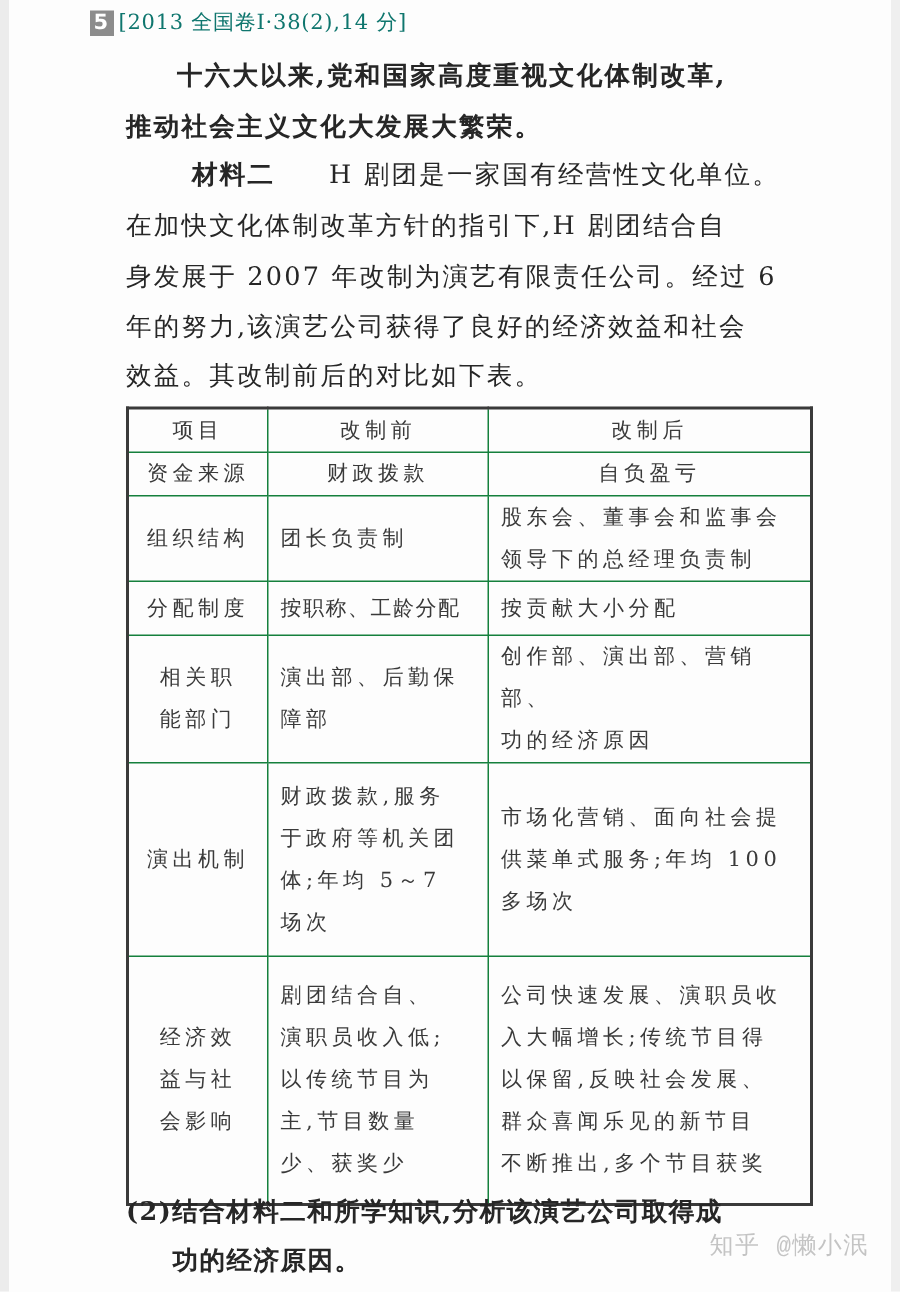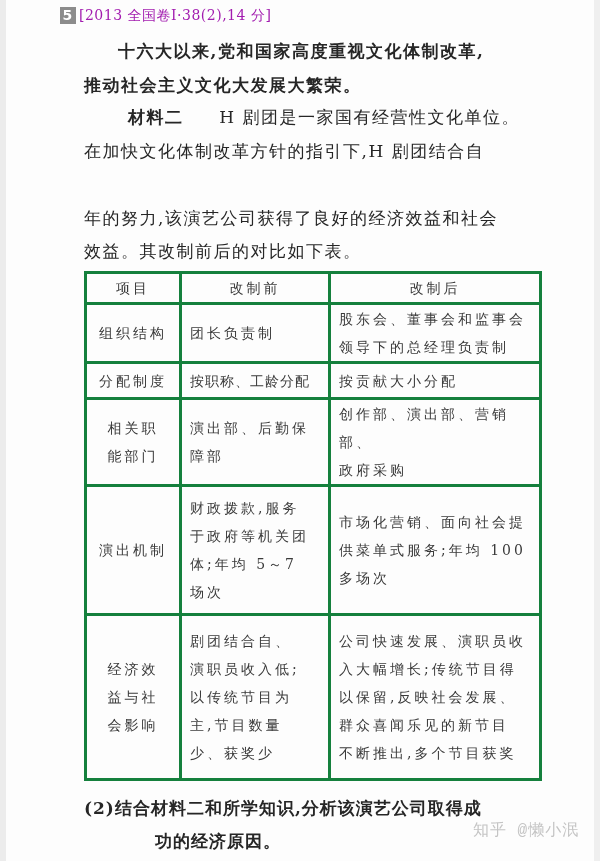--- a/index.html
+++ b/index.html
@@ -42,38 +42,38 @@
       background: #8c8c8c;
       color: #fff;
       font-family: "DejaVu Sans", sans-serif;
       font-weight: bold;
       font-size: 14px;
       line-height: 17px;
       text-align: center;
       margin-right: 3px;
     }
     .source {
-      color: #a21caf;
+      color: #0f766e;
       font-size: 14px;
       letter-spacing: 0.5px;
     }
     .instr { font-weight: bold; font-size: 17px; letter-spacing: 1px; }
 
     table.cmp {
       position: absolute;
       left: 84px; top: 271px;
       width: 458px;
       border-collapse: collapse;
       border: 2px solid #3a3a3a;
       font-size: 14px;
       letter-spacing: 3px;
       color: #3a3a3a;
     }
     table.cmp td, table.cmp th {
-      border: 3px solid #15803d;
+      border: 1px solid #15803d;
       padding: 0 8px;
       vertical-align: middle;
       font-weight: normal;
       line-height: 28px;
     }
     table.cmp th { text-align: center; }
     .c1 { width: 76px; text-align: center; }
     .c2 { width: 130px; margin-left: 47px; }
     .c3 { }
     .center { text-align: center; }
@@ -104,30 +104,36 @@
 
   <div class="line bold" style="left:118px; top:40px;">十六大以来,党和国家高度重视文化体制改革,</div>
   <div class="line" style="left:128px; top:106px;">
     <span class="bold">材料二</span>
     <span style="display:inline-block; width:22px;"></span>
     <span>H 剧团是一家国有经营性文化单位。</span>
   </div>
 
   <div class="line bold" style="left:84px; top:74px;">推动社会主义文化大发展大繁荣。</div>
   <div class="line" style="left:84px; top:140px;">在加快文化体制改革方针的指引下,H 剧团结合自</div>
+  <div class="line" style="left:84px; top:174px;">身发展于 2007 年改制为演艺有限责任公司。经过 6</div>
   <div class="line" style="left:84px; top:207px;">年的努力,该演艺公司获得了良好的经济效益和社会</div>
   <div class="line" style="left:84px; top:240px;">效益。其改制前后的对比如下表。</div>
 
   <table class="cmp">
     <tbody>
         <tr style="height:27px;">
       <th class="c1">项目</th>
       <th class="c2">改制前</th>
       <th class="c3">改制后</th>
     </tr>
+    <tr style="height:27px;">
+      <td class="c1">资金来源</td>
+      <td class="c2 center">财政拨款</td>
+      <td class="c3 center">自负盈亏</td>
+    </tr>
     <tr style="height:57px;">
       <td class="c1">组织结构</td>
       <td class="c2">团长负责制</td>
       <td class="c3 cell-lines">
         <span>股东会、董事会和监事会</span>
         <span>领导下的总经理负责制</span>
       </td>
     </tr>
     <tr style="height:36px;padding-left:44px;">
       <td class="c1">分配制度</td>
@@ -138,21 +144,21 @@
       <td class="c1 cell-lines">
         <span>相关职</span>
         <span>能部门</span>
       </td>
       <td class="c2 cell-lines">
         <span>演出部、后勤保</span>
         <span>障部</span>
       </td>
       <td class="c3 cell-lines">
         <span>创作部、演出部、营销部、</span>
-        <span>政府采购</span>
+        <span>功的经济原因</span>
       </td>
     </tr>
     <tr style="height:129px;">
       <td class="c1">演出机制</td>
       <td class="c2 cell-lines">
         <span>财政拨款,服务</span>
         <span>于政府等机关团</span>
         <span>体;年均 5～7</span>
         <span>场次</span>
       </td>
@@ -180,16 +186,16 @@
         <span>入大幅增长;传统节目得</span>
         <span>以保留,反映社会发展、</span>
         <span>群众喜闻乐见的新节目</span>
         <span>不断推出,多个节目获奖</span>
       </td>
     </tr>
   </tbody>
     </table>
 
   <div class="line bold" style="left:84px; top:797px; letter-spacing:1px;">(2)结合材料二和所学知识,分析该演艺公司取得成</div>
-  <div class="line bold" style="left:115px; top:830px; letter-spacing:1px;margin-left:40px;">功的经济原因。</div>
+  <div class="line bold" style="left:115px; top:830px; letter-spacing:1px;">功的经济原因。</div>
 
   <div class="watermark">知乎 @懒小泯</div>
 </div>
 
 </body></html>

